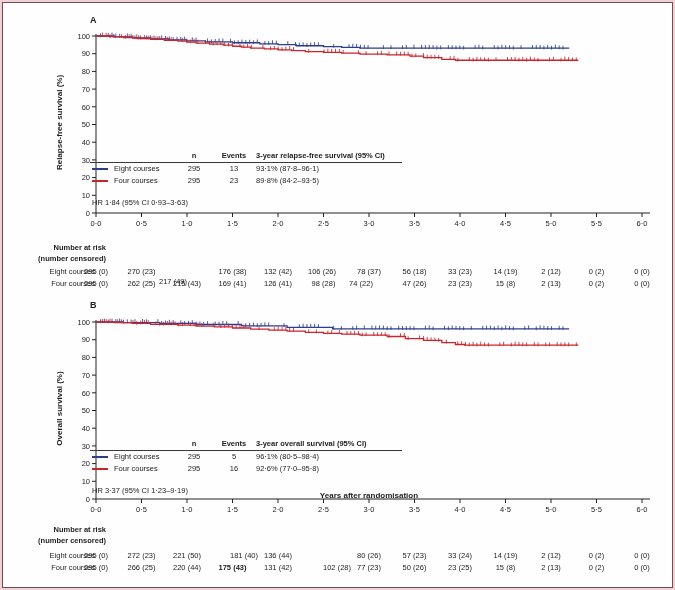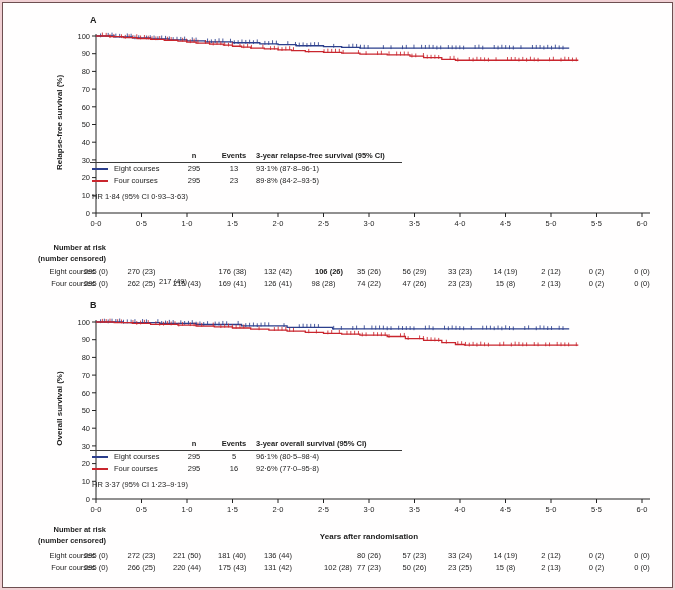--- a/index.html
+++ b/index.html
@@ -10,21 +10,21 @@
   .panel-letter{font-size:9px;font-weight:bold;}
   .y-title{position:absolute;width:160px;font-size:8px;font-weight:600;transform:rotate(-90deg);transform-origin:center;white-space:nowrap;text-align:center;}
   .x-title{font-size:8px;font-weight:600;text-align:center;}
   .legend{font-size:7.5px;line-height:1;}
   .legend-grid{display:grid;grid-template-columns:24px 62px 36px 44px 1fr;align-items:center;}
   .legend-grid div{white-space:nowrap;}
   .legend-header{font-weight:bold;height:13px;border-bottom:1px solid #3a3a3a;}
   .legend-row{height:12px;}
   .cell-center{text-align:center;}
   .swatch{height:2px;width:16px;margin-left:2px;}
-  .hr-text{margin-top:6px;padding-left:2px;font-size:7.5px;white-space:nowrap;}
+  .hr-text{margin-top:12px;padding-left:2px;font-size:7.5px;white-space:nowrap;}
   .risk-title{position:absolute;font-size:7.5px;font-weight:bold;text-align:right;line-height:11px;}
   .risk-row{position:absolute;font-size:7.5px;height:12px;width:675px;left:0;}
   .risk-label{position:absolute;left:0;width:93px;text-align:right;white-space:nowrap;}
   .risk-cell{position:absolute;width:46px;text-align:center;white-space:nowrap;}
 </style>
 </head>
 <body>
 
 <div class="frame">
   <div class="inner-border"></div>
@@ -565,78 +565,78 @@
       <div>Number at risk</div>
       <div>(number censored)</div>
     </div>
     <div class="risk-row" style="top:25px">
         <div class="risk-label">Eight courses</div>
         <div class="risk-cell" style="left: 71px;">295 (0)</div>
         <div class="risk-cell" style="left: 116.5px;">270 (23)</div>
         <div class="risk-cell" style="left: 148px; margin-top: 10px;">217 (49)</div>
         <div class="risk-cell" style="left: 207.5px;">176 (38)</div>
         <div class="risk-cell" style="left: 253px;">132 (42)</div>
-        <div class="risk-cell" style="left: 304px; font-weight: bold;">106 (26)</div>
-        <div class="risk-cell" style="left: 344px;">35 (26)</div>
-        <div class="risk-cell" style="left: 389.5px;">56 (29)</div>
+        <div class="risk-cell" style="left: 297px;">106 (26)</div>
+        <div class="risk-cell" style="left: 344px;">78 (37)</div>
+        <div class="risk-cell" style="left: 389.5px;">56 (18)</div>
         <div class="risk-cell" style="left: 435px;">33 (23)</div>
         <div class="risk-cell" style="left: 480.5px;">14 (19)</div>
         <div class="risk-cell" style="left: 526px;">2 (12)</div>
         <div class="risk-cell" style="left: 571.5px;">0 (2)</div>
         <div class="risk-cell" style="left: 617px;">0 (0)</div>
       </div>
     <div class="risk-row" style="top:37px">
         <div class="risk-label">Four courses</div>
         <div class="risk-cell" style="left: 71px;">295 (0)</div>
         <div class="risk-cell" style="left: 116.5px;">262 (25)</div>
         <div class="risk-cell" style="left: 162px;">215 (43)</div>
         <div class="risk-cell" style="left: 207.5px;">169 (41)</div>
         <div class="risk-cell" style="left: 253px;">126 (41)</div>
         <div class="risk-cell" style="left: 298.5px;">98 (28)</div>
-        <div class="risk-cell" style="left: 344px;">74 (22)</div>
+        <div class="risk-cell" style="left: 336px;">74 (22)</div>
         <div class="risk-cell" style="left: 389.5px;">47 (26)</div>
         <div class="risk-cell" style="left: 435px; text-align: center;">23 (23)</div>
         <div class="risk-cell" style="left: 480.5px;">15 (8)</div>
         <div class="risk-cell" style="left: 526px;">2 (13)</div>
         <div class="risk-cell" style="left: 571.5px;">0 (2)</div>
         <div class="risk-cell" style="left: 617px;">0 (0)</div>
       </div>
   </div>
 
-  <div class="abs x-title" style="left:94px;top:530px;width:546px">Years after randomisation</div>
+  <div class="abs x-title" style="left:94px;top:489px;width:546px">Years after randomisation</div>
 
   <div class="abs" style="left:0;top:522px;width:675px;height:56px">
     <div class="risk-title" style="left:0;top:0;width:104px">
       <div>Number at risk</div>
       <div>(number censored)</div>
     </div>
     <div class="risk-row" style="top:27px">
         <div class="risk-label">Eight courses</div>
         <div class="risk-cell" style="left: 71px;">295 (0)</div>
         <div class="risk-cell" style="left: 116.5px;">272 (23)</div>
         <div class="risk-cell" style="left: 162px;">221 (50)</div>
-        <div class="risk-cell" style="left: 207px; text-align: center;">181 (40)</div>
+        <div class="risk-cell" style="left: 219px; text-align: center;">181 (40)</div>
         <div class="risk-cell" style="left: 253px;">136 (44)</div>
         <div class="risk-cell" style="left: 286px; margin-top: 35px;">108 (27)</div>
         <div class="risk-cell" style="left: 344px;">80 (26)</div>
         <div class="risk-cell" style="left: 389.5px;">57 (23)</div>
         <div class="risk-cell" style="left: 435px;">33 (24)</div>
         <div class="risk-cell" style="left: 480.5px;">14 (19)</div>
         <div class="risk-cell" style="left: 526px;">2 (12)</div>
         <div class="risk-cell" style="left: 571.5px;">0 (2)</div>
         <div class="risk-cell" style="left: 617px;">0 (0)</div>
       </div>
     <div class="risk-row" style="top:39px">
         <div class="risk-label">Four courses</div>
         <div class="risk-cell" style="left: 71px;">295 (0)</div>
         <div class="risk-cell" style="left: 116.5px;">266 (25)</div>
         <div class="risk-cell" style="left: 162px;">220 (44)</div>
-        <div class="risk-cell" style="left: 207.5px;">175 (43)</div>
+        <div class="risk-cell" style="left: 207.5px; font-weight: bold;">175 (43)</div>
         <div class="risk-cell" style="left: 253px;">131 (42)</div>
-        <div class="risk-cell" style="left: 304px; text-align: right;">102 (28)</div>
+        <div class="risk-cell" style="left: 312px;">102 (28)</div>
         <div class="risk-cell" style="left: 344px;">77 (23)</div>
         <div class="risk-cell" style="left: 389.5px;">50 (26)</div>
         <div class="risk-cell" style="left: 435px;">23 (25)</div>
         <div class="risk-cell" style="left: 480.5px;">15 (8)</div>
         <div class="risk-cell" style="left: 526px;">2 (13)</div>
         <div class="risk-cell" style="left: 571.5px;">0 (2)</div>
         <div class="risk-cell" style="left: 617px;">0 (0)</div>
       </div>
   </div>
 </div>

